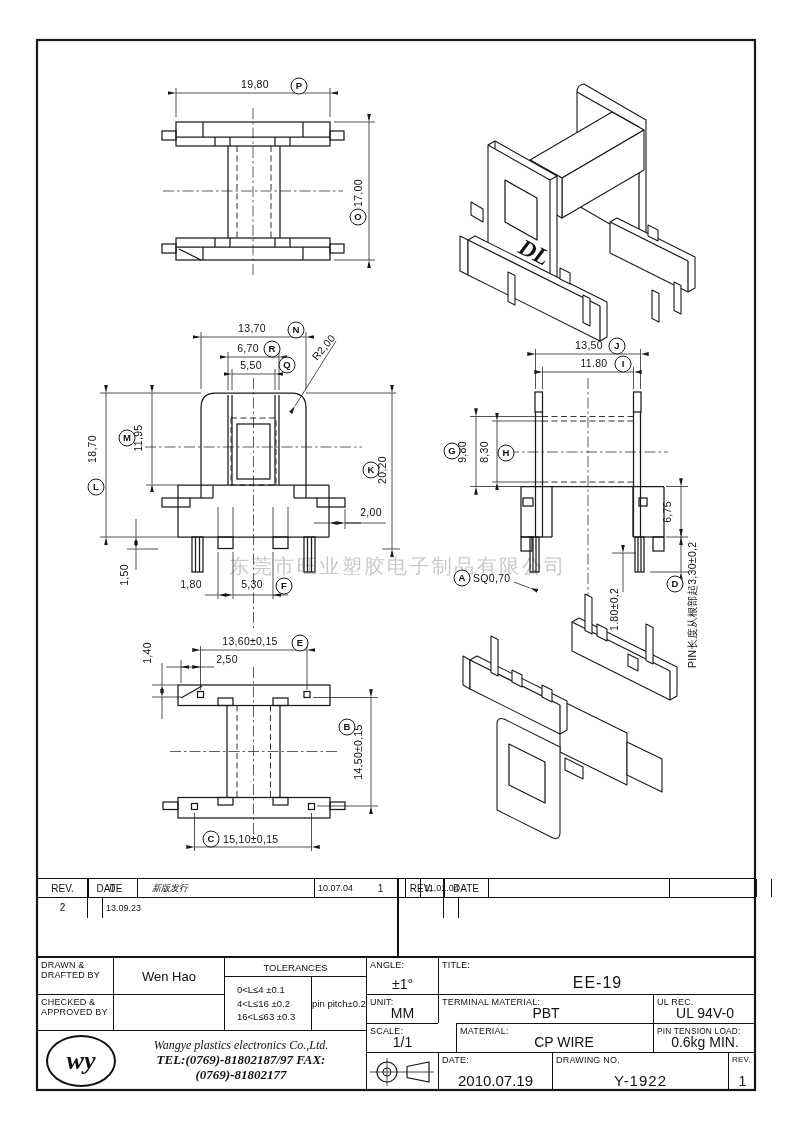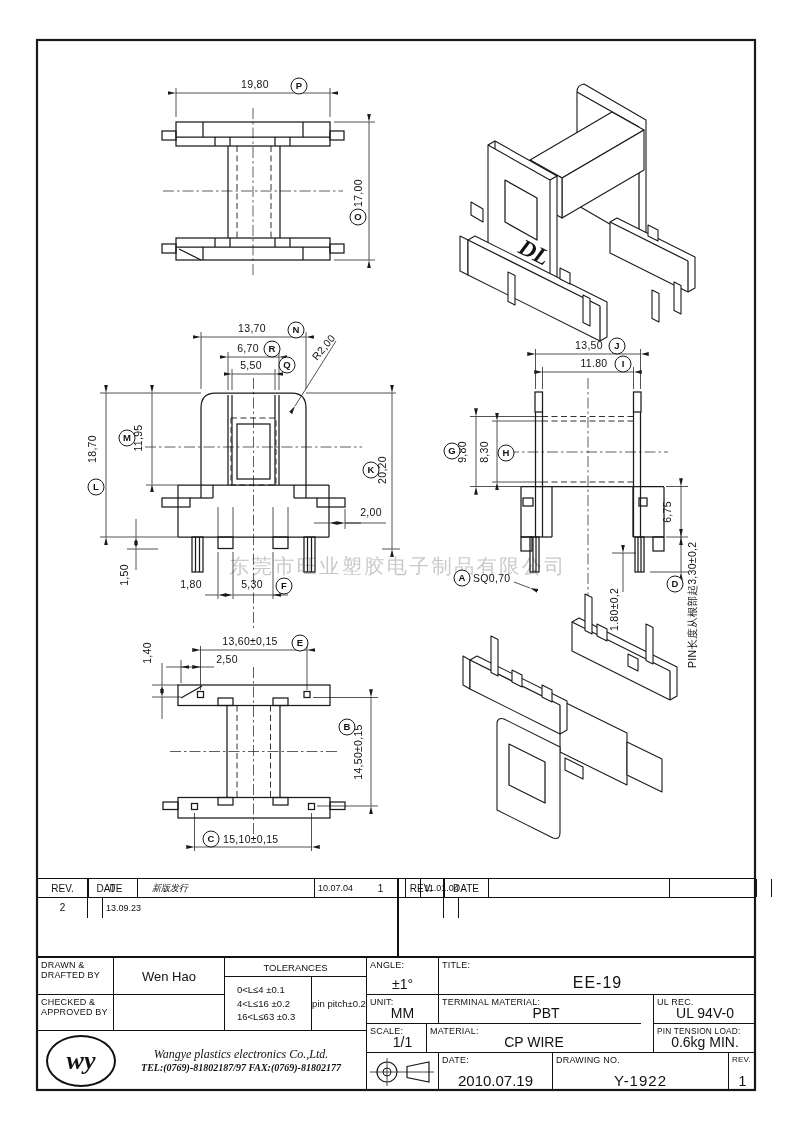--- a/index.html
+++ b/index.html
@@ -41,21 +41,21 @@
   .tolhead{display:flex;align-items:center;justify-content:center;font-size:9.5px;}
   .tolrows{display:flex;flex-direction:column;justify-content:center;padding-left:5px;font-size:9.5px;line-height:1.45;}
   .pinpitch{display:flex;flex-direction:row;align-items:center;justify-content:center;font-size:9.5px;line-height:1.6;}
   .company{display:flex;align-items:center;}
   .logo{width:66px;height:48px;border:2.4px solid #111;border-radius:50%;margin-left:8px;
         display:flex;align-items:center;justify-content:center;
         font:italic 700 26px "Liberation Serif",serif;}
   .cotext{flex:1;text-align:center;line-height:1.15;}
   .cocn{font-size:17px;font-weight:700;letter-spacing:2px;font-family:"Liberation Serif",serif;}
   .coen{font-size:12px;font-style:italic;font-family:"Liberation Serif",serif;}
-  .cotel{font-size:10px;font-style:italic;font-weight:700;font-family:"Liberation Serif",serif;}
+  .cotel{font-size:13px;font-style:italic;font-weight:700;font-family:"Liberation Serif",serif;}
 </style>
 </head>
 <body>
 
 <div class="page">
 
 <svg width="793" height="1122" viewBox="0 0 793 1122">
   <defs>
     <marker id="ar" viewBox="0 0 10 6" refX="0" refY="3" markerWidth="11" markerHeight="6.6" orient="auto-start-reverse">
           <path d="M0,3 L10,0.7 L10,5.3 Z" fill="#1a1a1a"></path>
@@ -556,21 +556,21 @@
     <div class="cval">PBT</div>
   </div>
   <div class="cell" style="left:615px;top:36px;width:103px;height:29px;">
     <div class="clabel">UL REC.</div>
     <div class="cval">UL 94V-0</div>
   </div>
   <div class="cell" style="left:328px;top:65px;width:72px;height:29px;">
     <div class="clabel">SCALE:</div>
     <div class="cval">1/1</div>
   </div>
-  <div class="cell" style="left:388px;top:65px;width:215px;height:29px;text-decoration:underline;">
+  <div class="cell" style="left:418px;top:65px;width:215px;height:29px;text-decoration:underline;">
     <div class="clabel">MATERIAL:</div>
     <div class="cval">CP WIRE</div>
   </div>
   <div class="cell" style="left:615px;top:65px;width:103px;height:29px;">
     <div class="clabel" style="font-size:8.3px;">PIN TENSION LOAD:</div>
     <div class="cval">0.6kg MIN.</div>
   </div>
   <div class="cell" style="left:328px;top:94px;width:72px;height:39px;">
     <svg width="70" height="37" viewBox="0 0 70 37" style="position:static;">
       <line x1="3" y1="19" x2="67" y2="19" stroke="#1a1a1a" stroke-width="0.8"></line>

